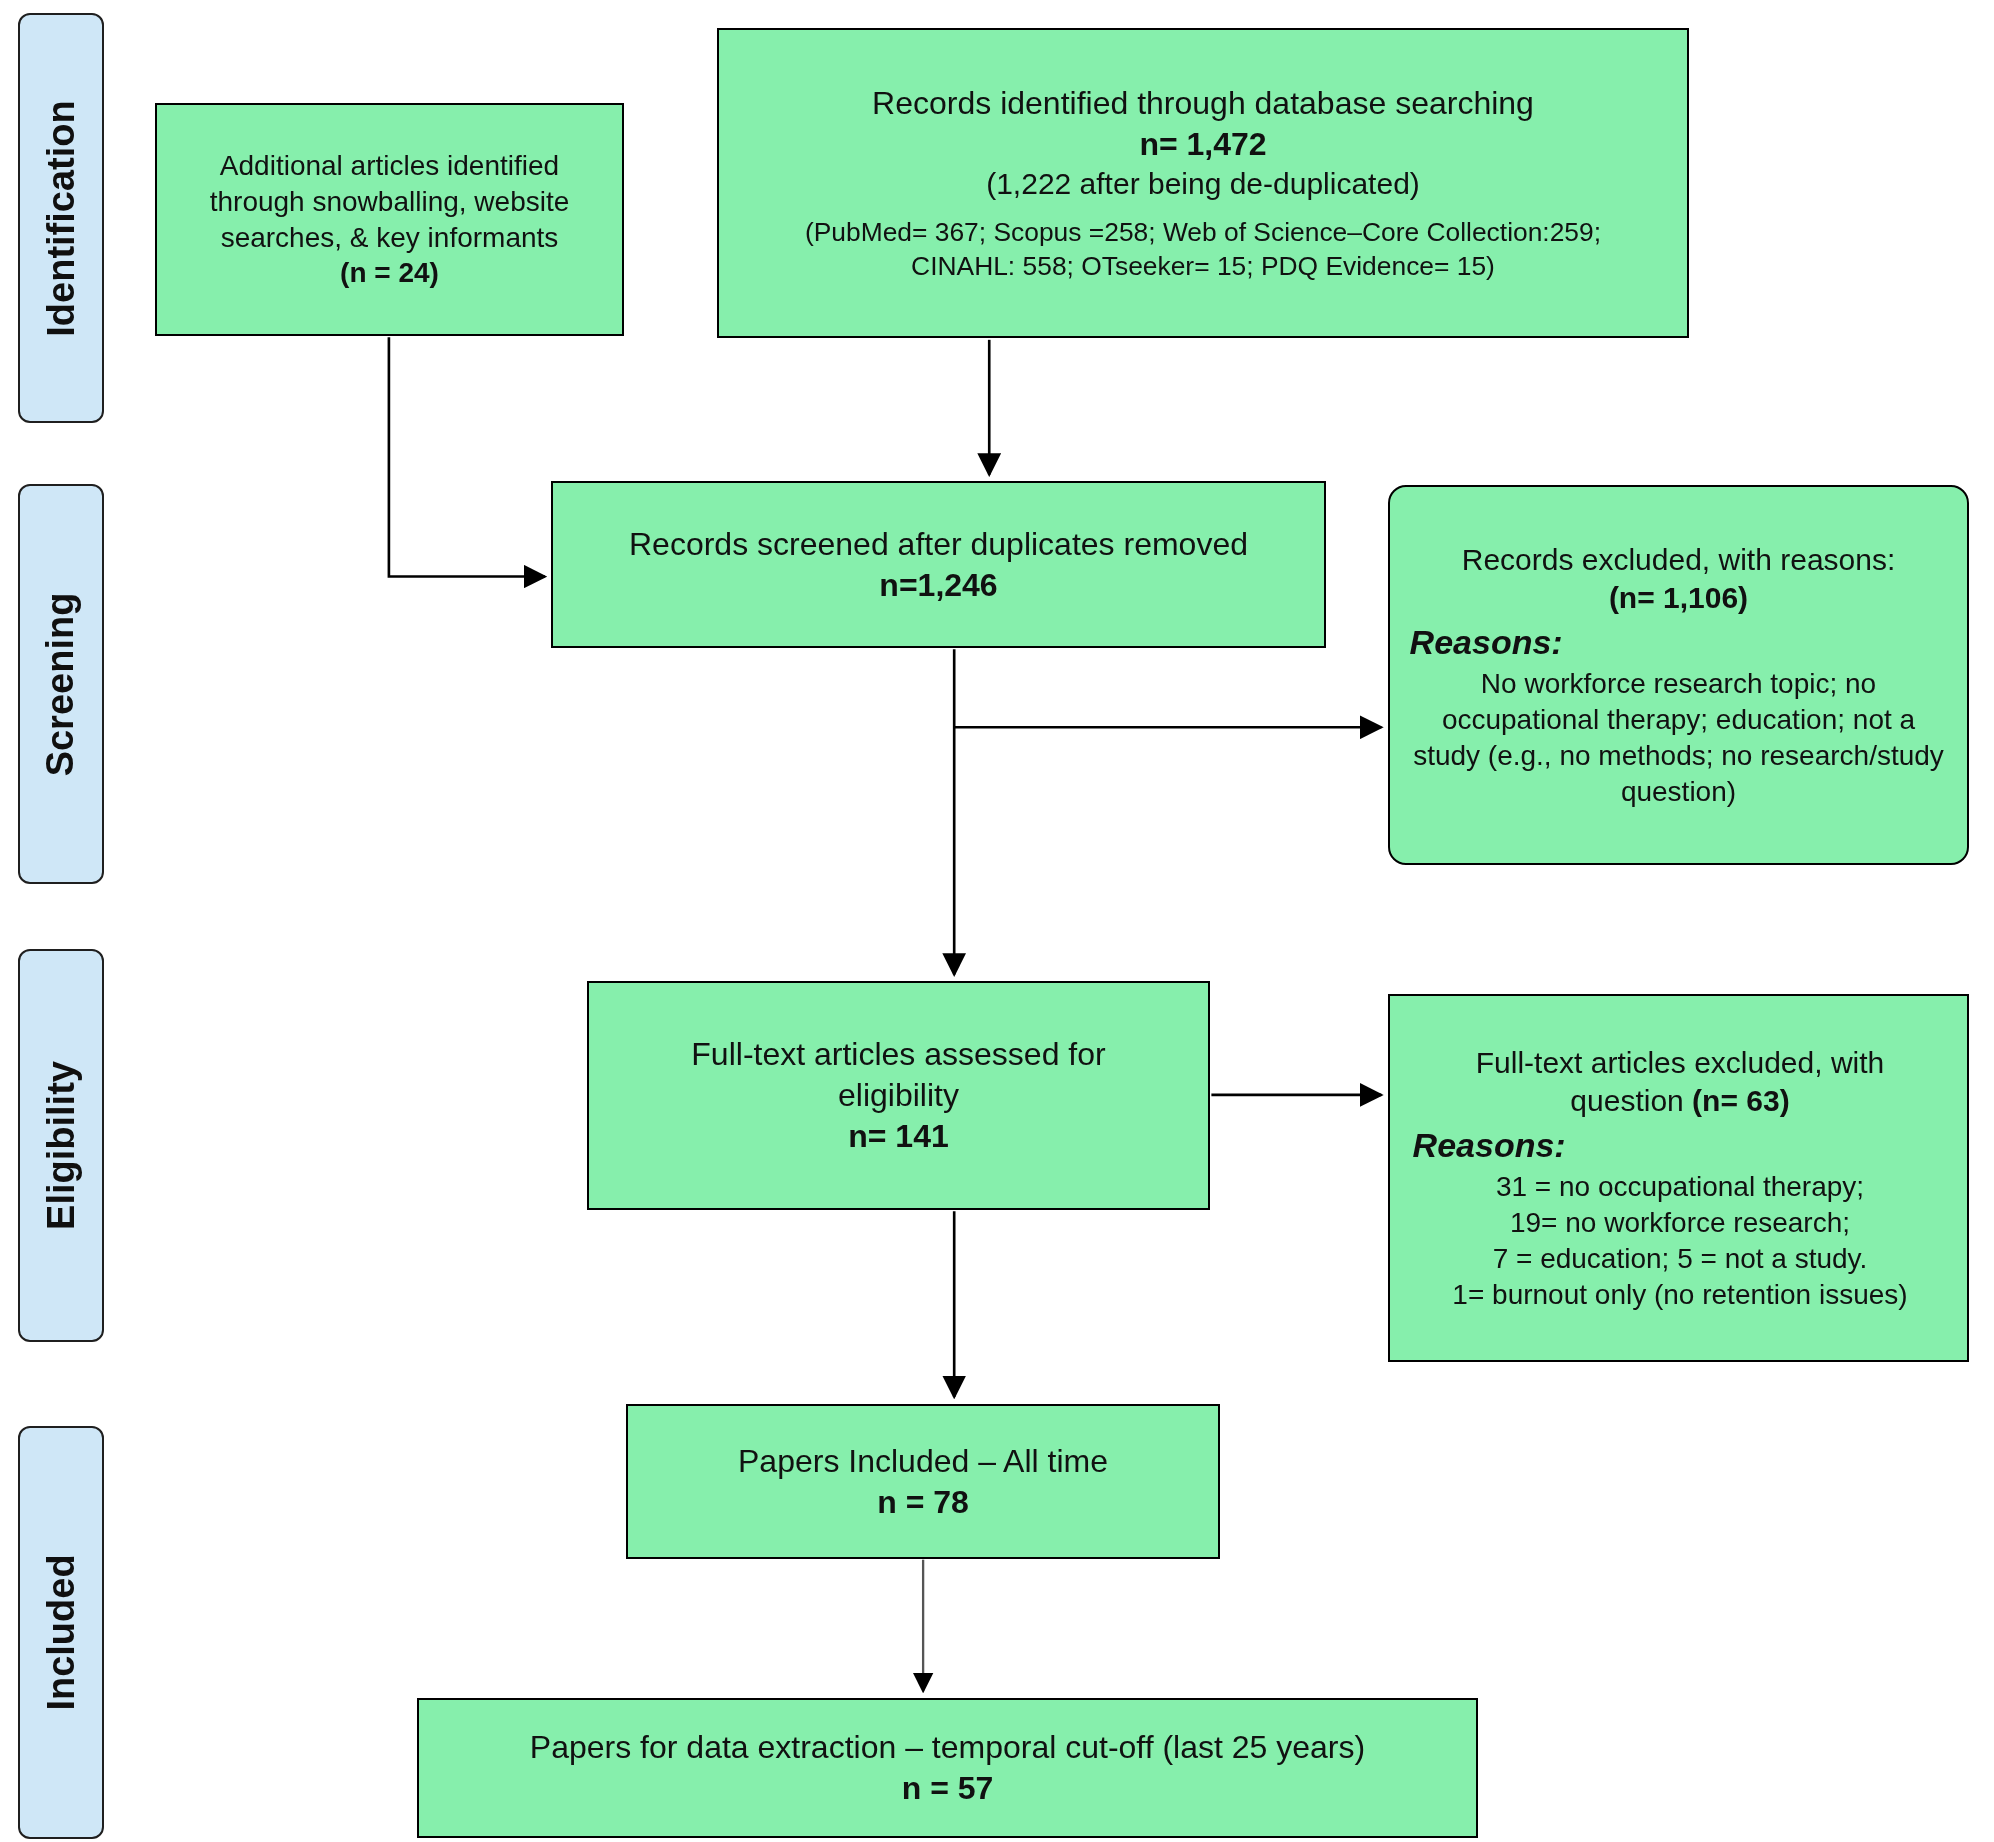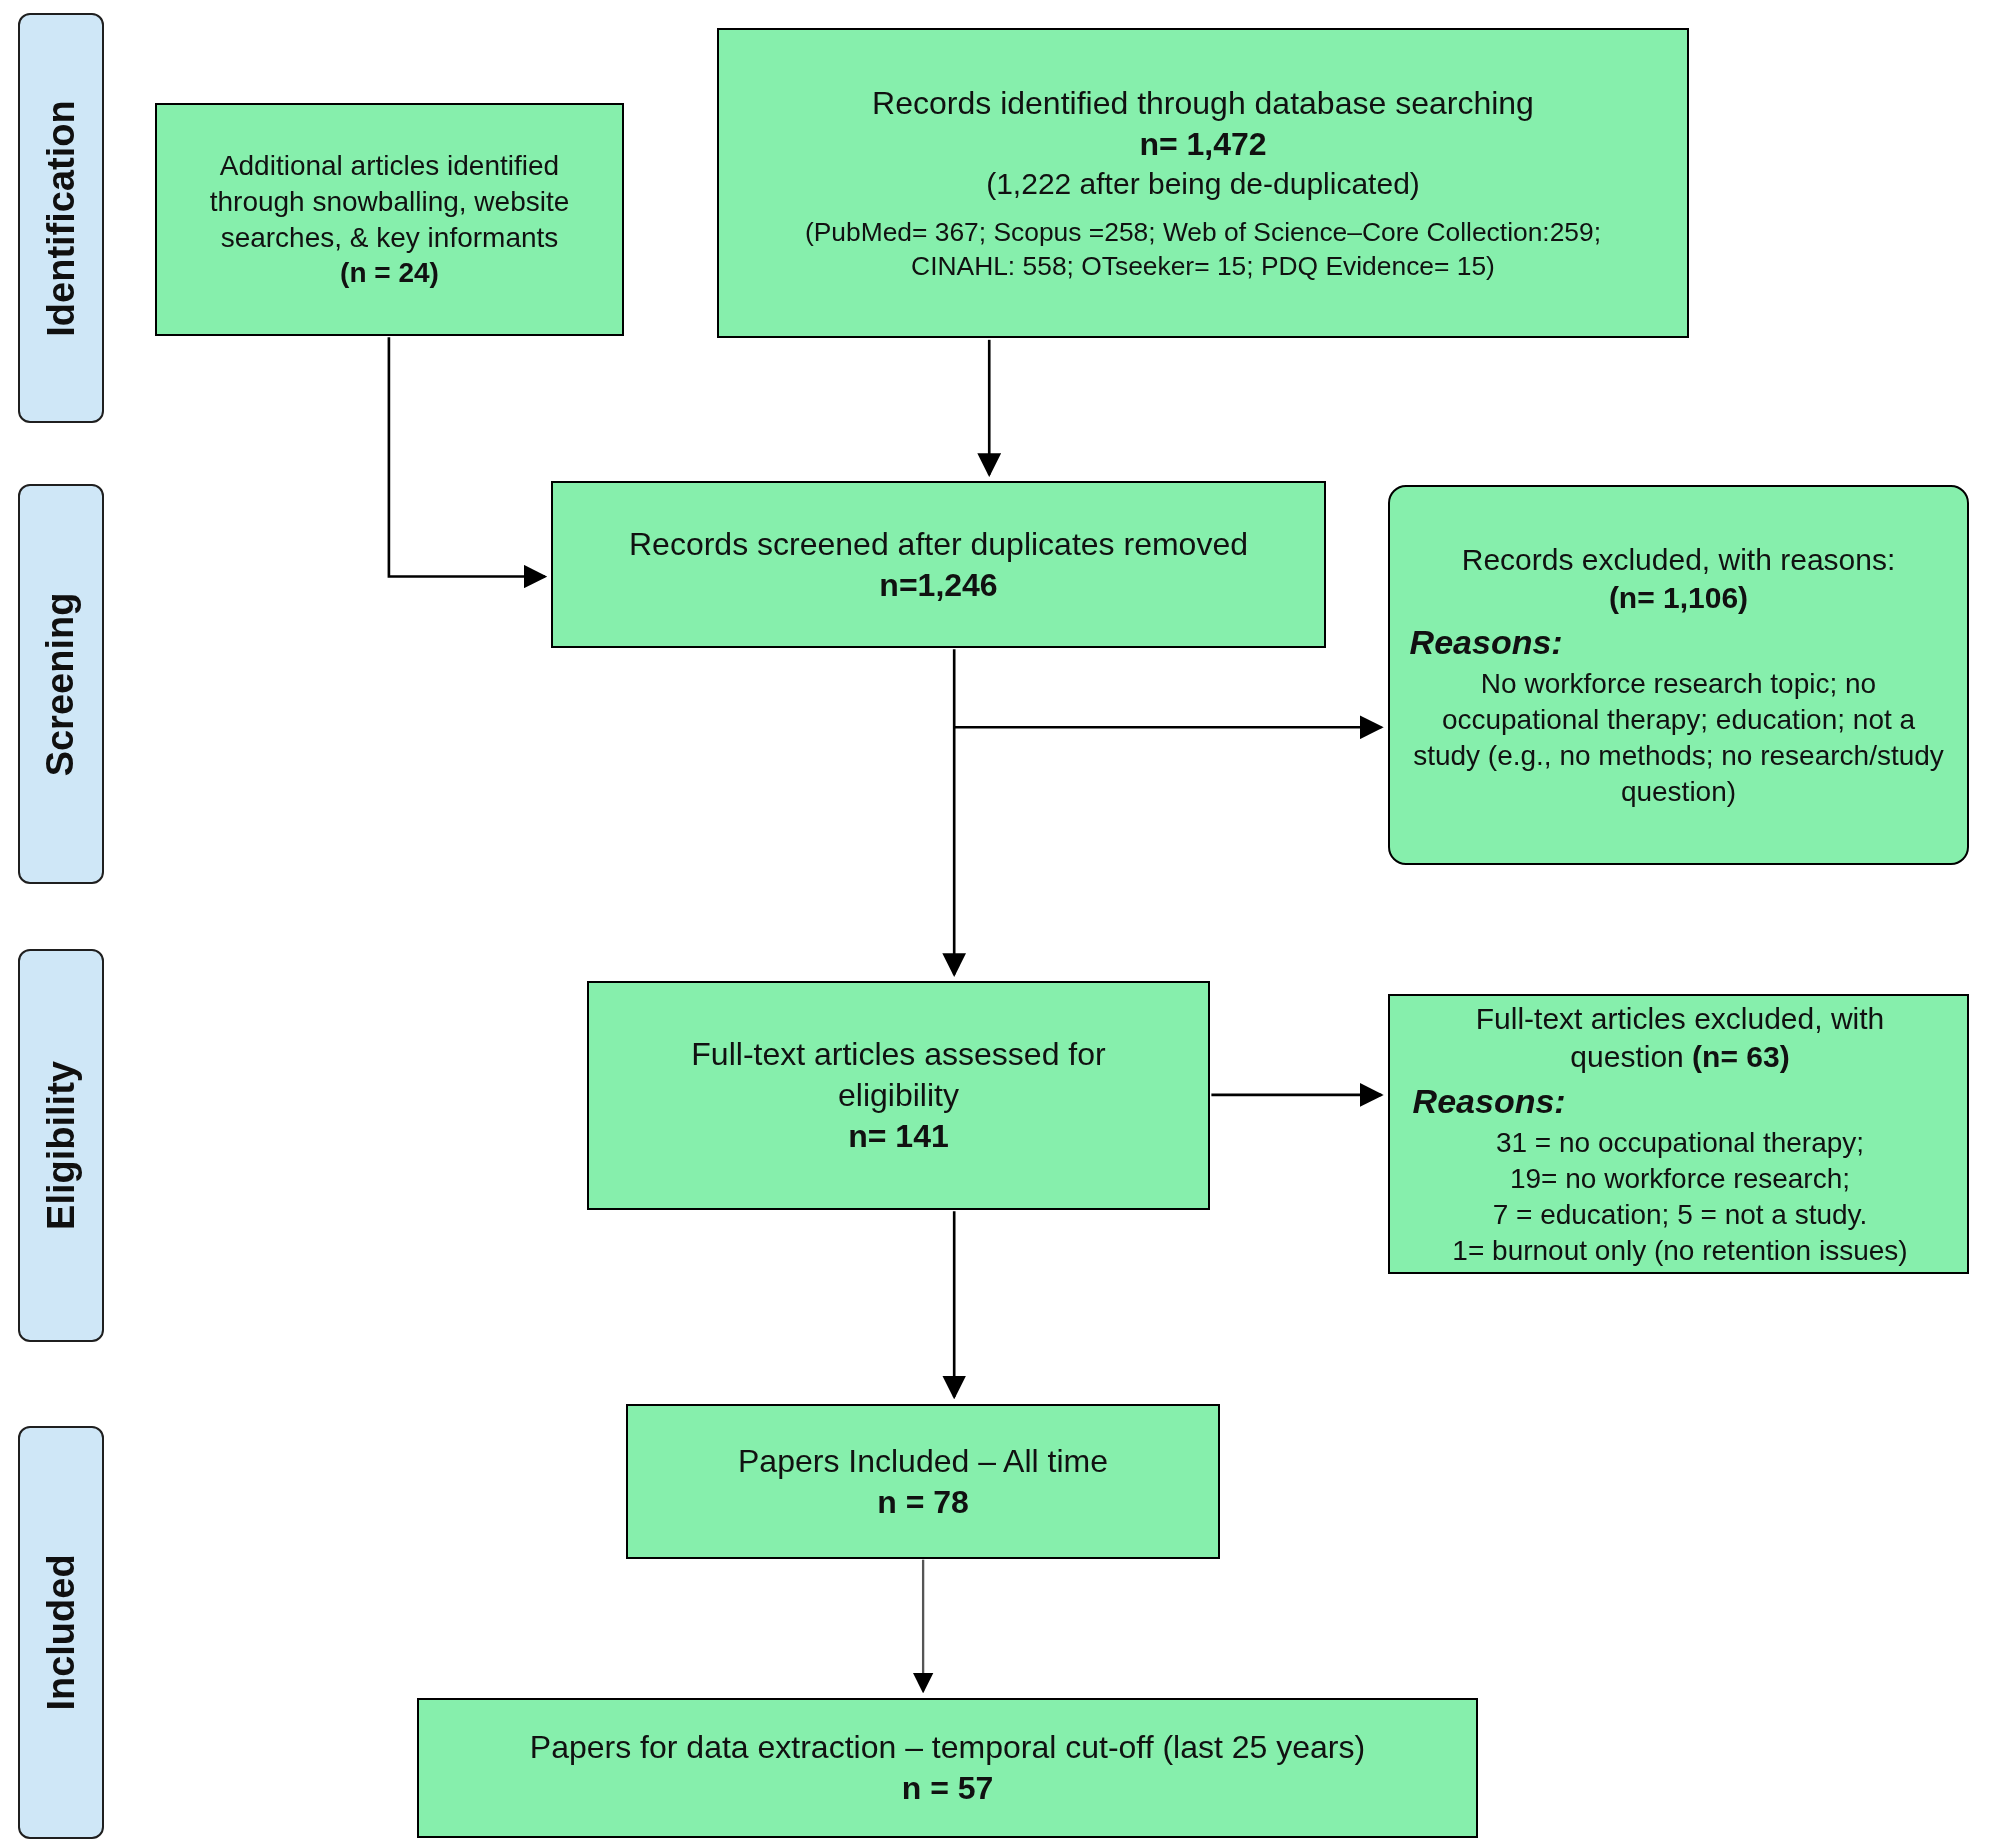--- a/index.html
+++ b/index.html
@@ -101,21 +101,21 @@
     <div class="reasons-label">Reasons:</div>
     <div class="t42">No workforce research topic; no occupational therapy; education; not a study (e.g., no methods; no research/study question)</div>
   </div>
 
   <div class="box" style="left:587px; top:981px; width:623px; height:229px;">
     <div class="t48">Full-text articles assessed for</div>
     <div class="t48">eligibility</div>
     <div class="t48 bold">n= 141</div>
   </div>
 
-  <div class="box" style="left:1388px; top:994px; width:581px; height:280px;padding-left:20px;">
+  <div class="box" style="left:1388px; top:994px; width:581px; height:368px;padding-left:20px;">
     <div class="t46">Full-text articles excluded, with</div>
     <div class="t46"><span>question </span><span class="bold">(n= 63)</span></div>
     <div class="reasons-label">Reasons:</div>
     <div class="t42">31 = no occupational therapy;</div>
     <div class="t42">19= no workforce research;</div>
     <div class="t42">7 = education; 5 = not a study.</div>
     <div class="t42">1= burnout only (no retention issues)</div>
   </div>
 
   <div class="box" style="left:626px; top:1404px; width:594px; height:155px;">

